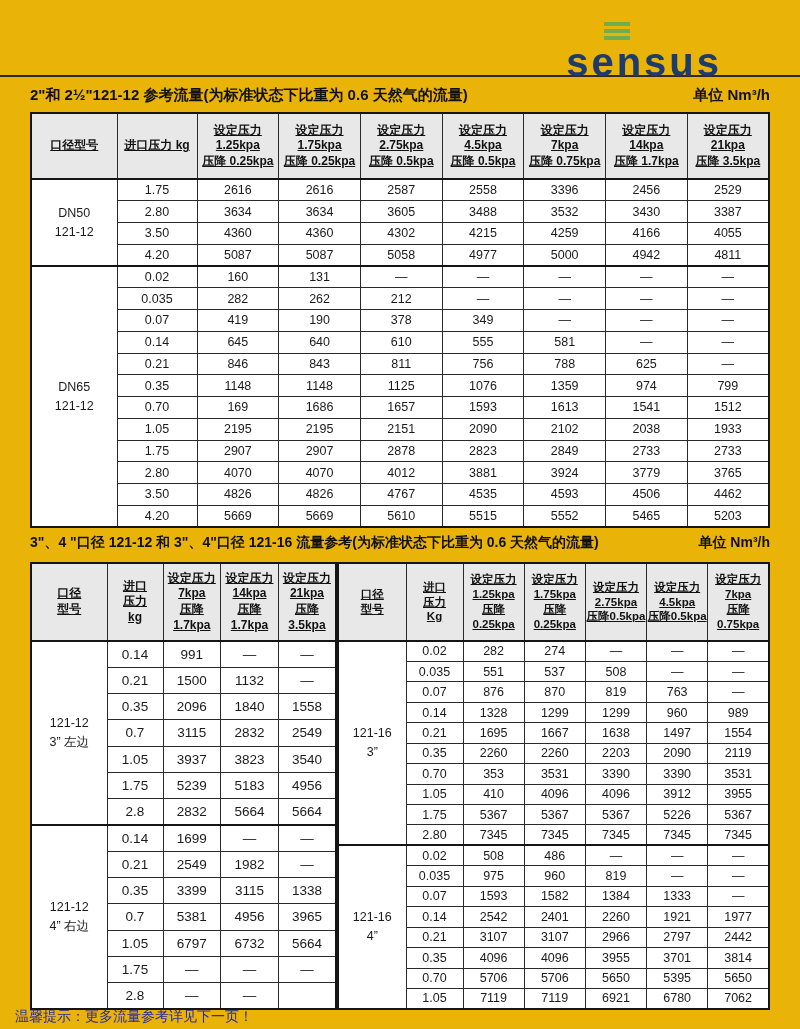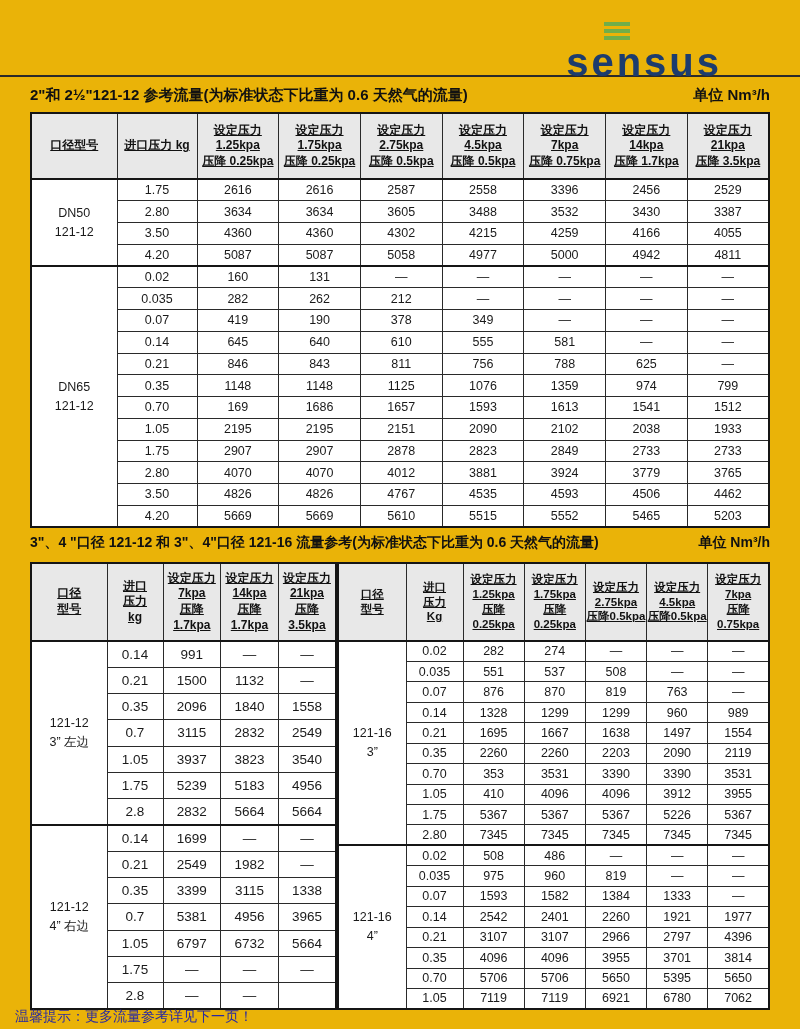--- a/index.html
+++ b/index.html
@@ -543,21 +543,21 @@
             <td class="val">2260</td>
             <td class="val">1921</td>
             <td class="val">1977</td>
           </tr>
           <tr>
             <td class="inlet">0.21</td>
             <td class="val">3107</td>
             <td class="val">3107</td>
             <td class="val">2966</td>
             <td class="val">2797</td>
-            <td class="val">4396</td>
+            <td class="val">2442</td>
           </tr>
           <tr>
             <td class="inlet">0.35</td>
             <td class="val">4096</td>
             <td class="val">4096</td>
             <td class="val">3955</td>
             <td class="val">3701</td>
             <td class="val">3814</td>
           </tr>
           <tr>

